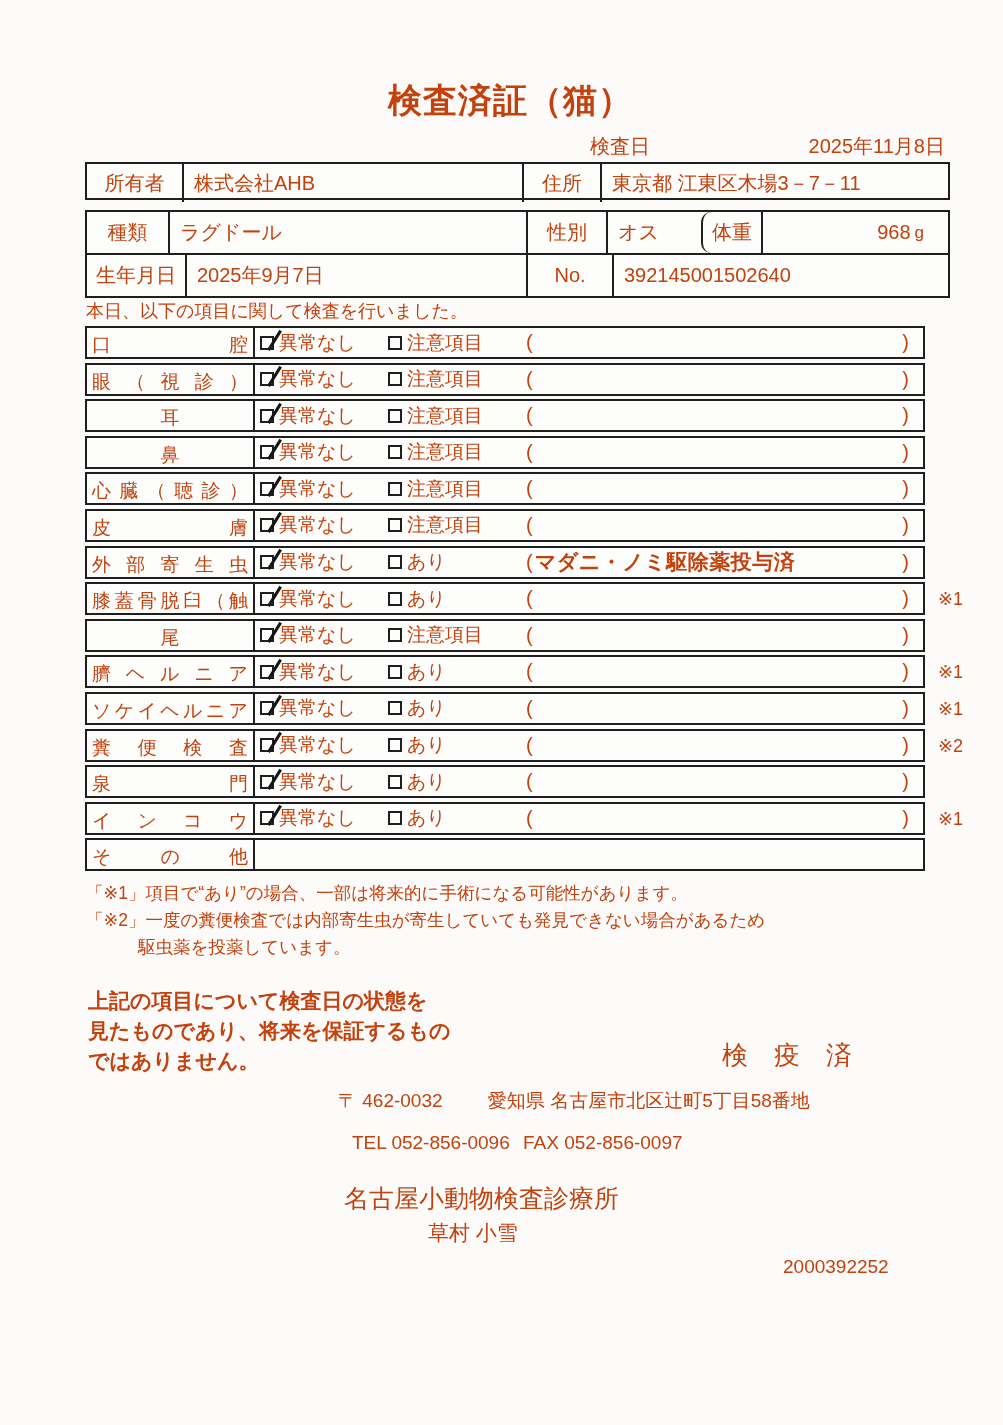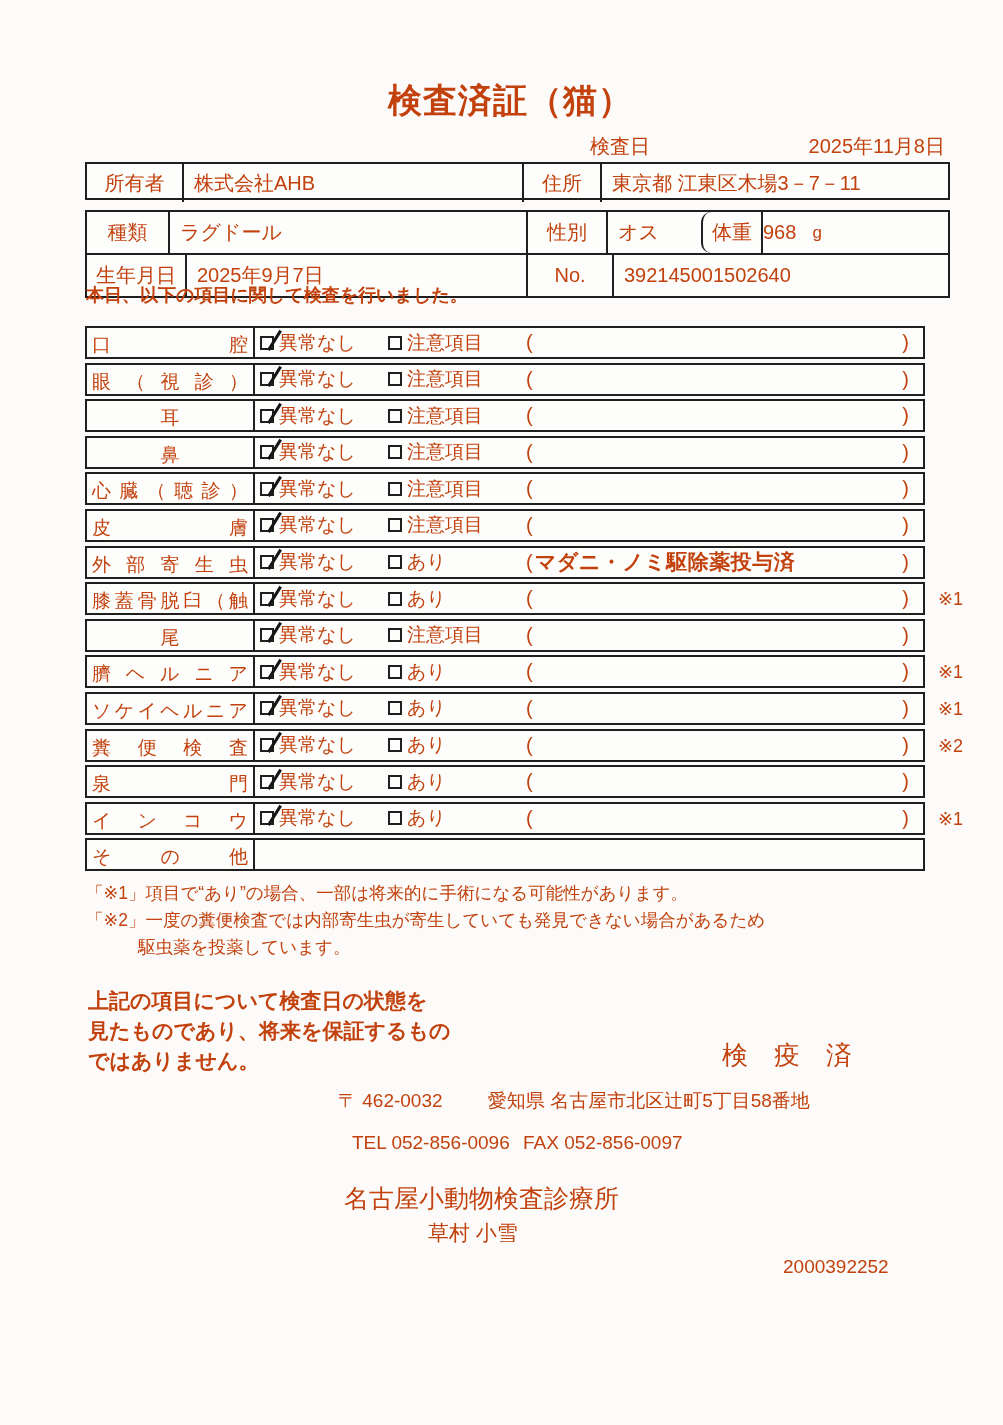--- a/index.html
+++ b/index.html
@@ -20,23 +20,23 @@
   .boxtable{position:absolute;left:85px;border:2px solid #1f1f1f;box-sizing:border-box;background:#fdfdfc;}
   .row{display:flex;align-items:center;height:38px;}
   .cell{height:100%;display:flex;align-items:center;box-sizing:border-box;font-size:20px;}
   .cell.lab{justify-content:center;}
   .cell.val{padding-left:10px;}
   .cell + .cell{border-left:2px solid #1f1f1f;}
   #tableA{top:162px;width:865px;height:38px;}
   #tableB{top:210px;width:865px;}
   #tableB .row{height:41px;}
   #tableB .row + .row{border-top:2px solid #1f1f1f;}
-  .wcell{justify-content:flex-start;padding-right:24px;gap:16px;}
+  .wcell{justify-content:flex-end;padding-right:24px;gap:4px;}
   .wcell .unit{font-size:17px;}
-  .intro{position:absolute;top:283px;left:86px;font-size:18px;font-weight:700;text-align:right;}
+  .intro{position:absolute;top:299px;left:86px;font-size:18px;font-weight:400;text-align:right;}
   
   #rows{position:absolute;top:326px;left:85px;width:840px;}
   .trow{
     position:relative;display:flex;height:33px;border:2px solid #1f1f1f;
     box-sizing:border-box;margin-bottom:3.6px;background:#fdfdfc;
   }
   .tlabel{
     width:168px;border-right:2px solid #1f1f1f;box-sizing:border-box;
     font-size:19px;line-height:29px;padding:2px 5px;overflow:hidden;
   }

